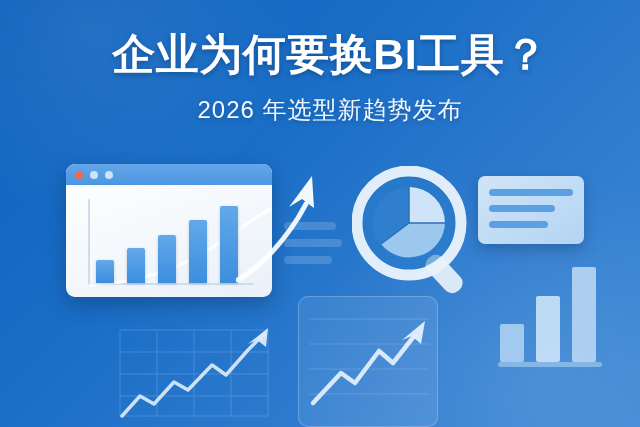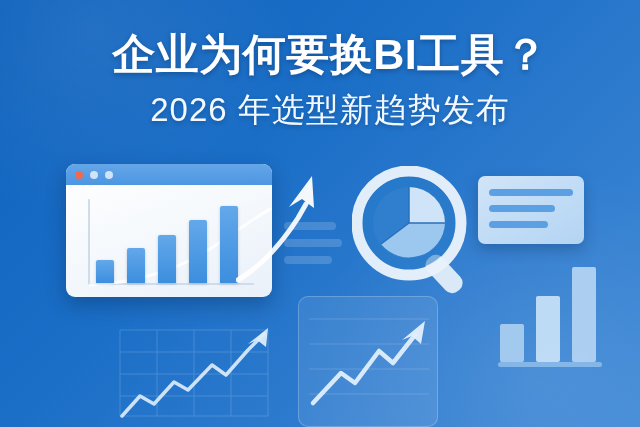--- a/index.html
+++ b/index.html
@@ -44,21 +44,21 @@
     font-size: 43px;
     line-height: 52px;
     font-weight: 700;
     color: #ffffff;
     letter-spacing: 0.5px;
     text-shadow: 0 2px 5px rgba(0,28,70,0.35);
     white-space: nowrap;
   }
   .title-sub {
     margin-top: 10px;
-    font-size: 33px;
+    font-size: 24px;
     line-height: 40px;
     font-weight: 400;
     color: #f2f8ff;
     letter-spacing: 1px;
     text-shadow: 0 2px 4px rgba(0,28,70,0.28);
     white-space: nowrap;
   }
 
   
   .illus { position: absolute; z-index: 10; }

